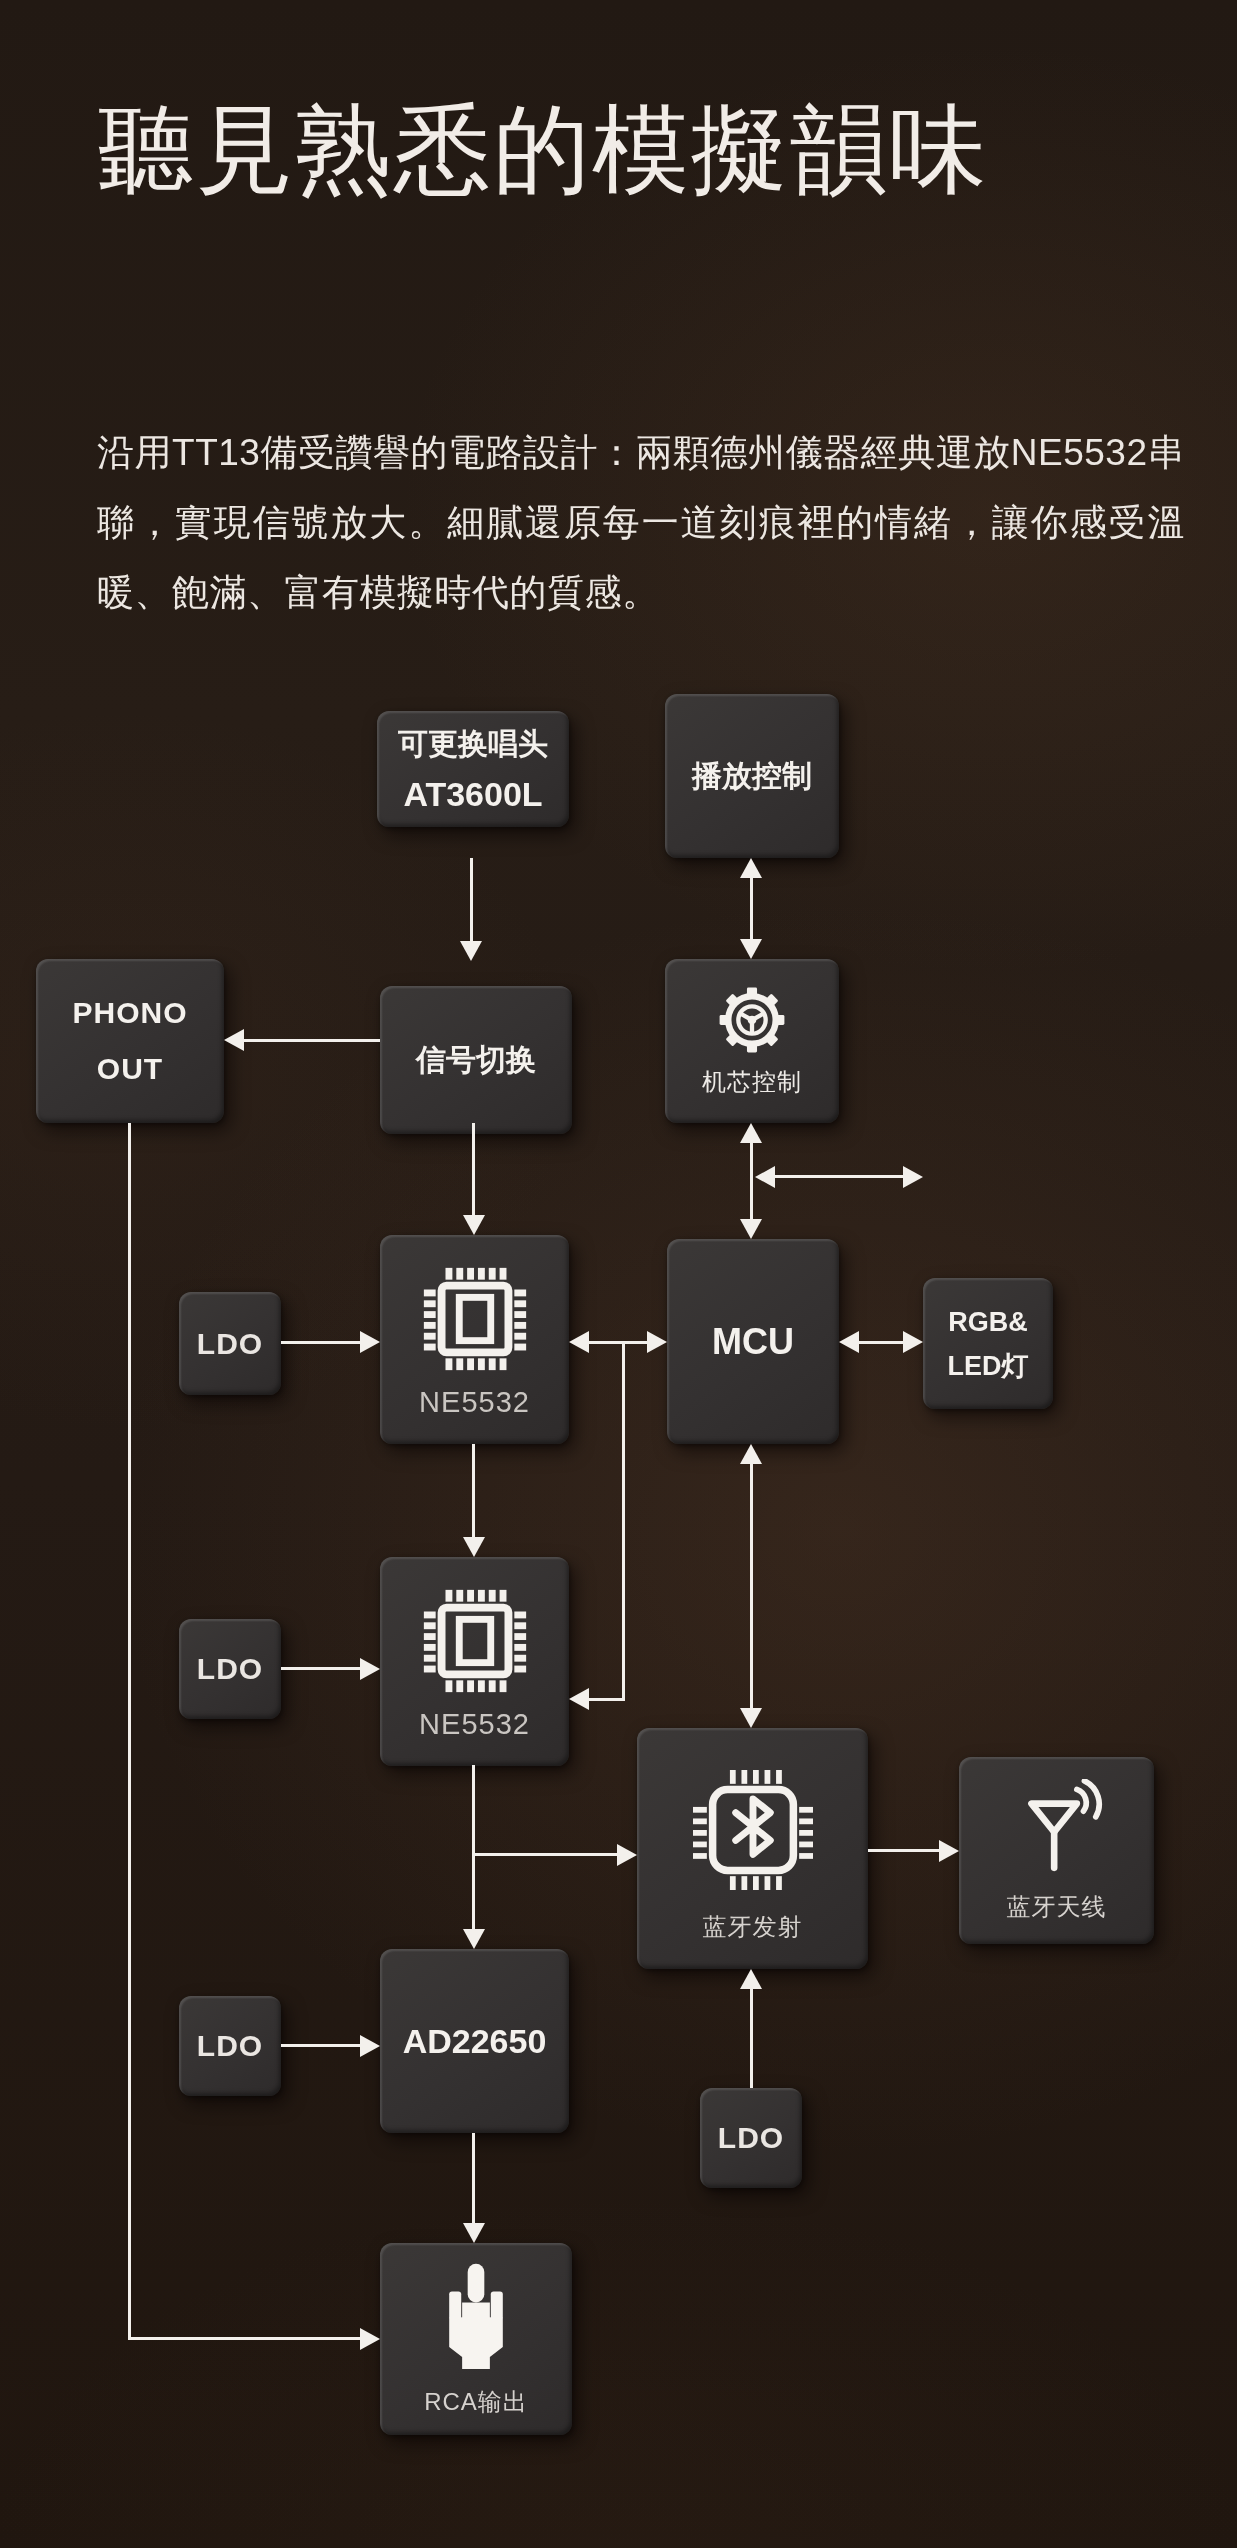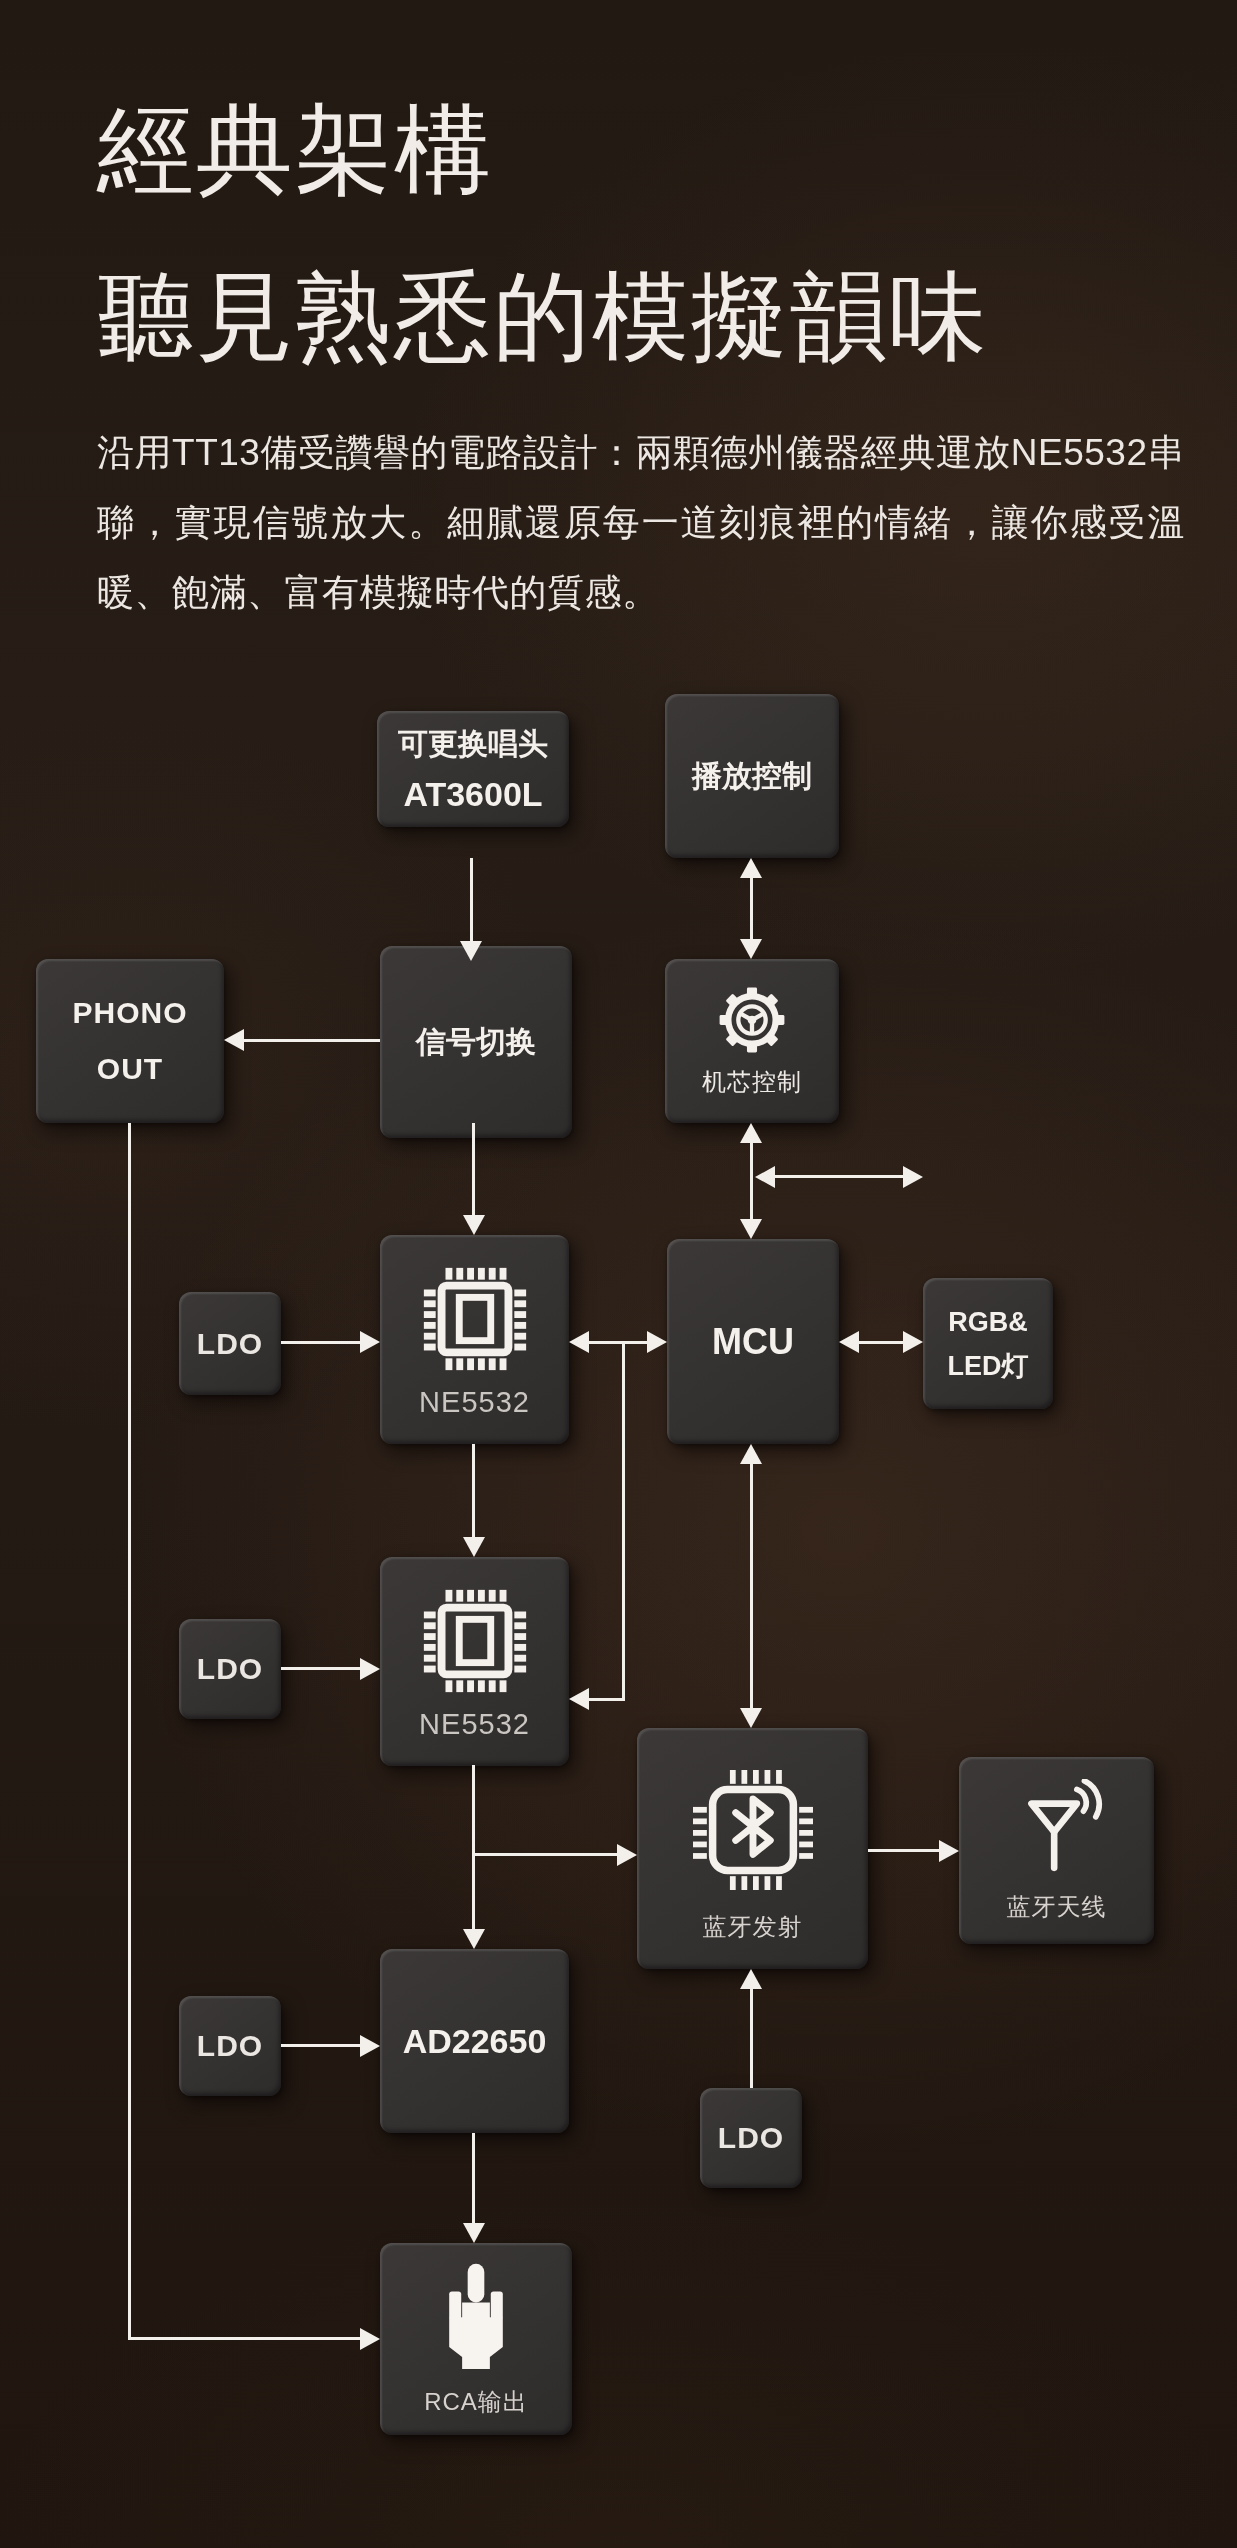--- a/index.html
+++ b/index.html
@@ -40,40 +40,39 @@
   .a-left{border-width:11px 20px 11px 0;border-color:transparent #f3f0ec transparent transparent;}
   .a-right{border-width:11px 0 11px 20px;border-color:transparent transparent transparent #f3f0ec;}
   .ic{display:block;}
 </style>
 </head>
 <body>
 
 <div id="canvas">
 
   <div class="title">
-    <div>經典架構</div>
     <div>聽見熟悉的模擬韻味</div>
   </div>
   <div class="para">沿用TT13備受讚譽的電路設計：兩顆德州儀器經典運放NE5532串聯，實現信號放大。細膩還原每一道刻痕裡的情緒，讓你感受溫暖、飽滿、富有模擬時代的質感。</div>
 
   <div class="blk" style="left:377px;top:711px;width:192px;height:116px">
     <span class="b1">可更换唱头</span>
     <span class="b2" style="margin-top:-8px">AT3600L</span>
   </div>
 
   <div class="blk" style="left:665px;top:694px;width:174px;height:164px">
     <span class="b1">播放控制</span>
   </div>
 
   <div class="blk" style="left:36px;top:959px;width:188px;height:164px">
     <span class="ph">PHONO</span>
     <span class="ph" style="margin-top:-10px">OUT</span>
   </div>
 
-  <div class="blk" style="left:380px;top:946px;width:192px;height:192px">
+  <div class="blk" style="left:380px;top:986px;width:192px;height:148px">
     <span class="b1">信号切换</span>
   </div>
 
   <div class="blk" style="left:665px;top:959px;width:174px;height:164px;gap:10px">
     <span>
       <svg class="ic" width="72" height="72" viewBox="0 0 100 100">
         <g fill="#f4f1ed">
           <rect x="43" y="5" width="14" height="15" rx="2"></rect>
           <rect x="43" y="5" width="14" height="15" rx="2" transform="rotate(45 50 50)"></rect>
           <rect x="43" y="5" width="14" height="15" rx="2" transform="rotate(90 50 50)"></rect>

